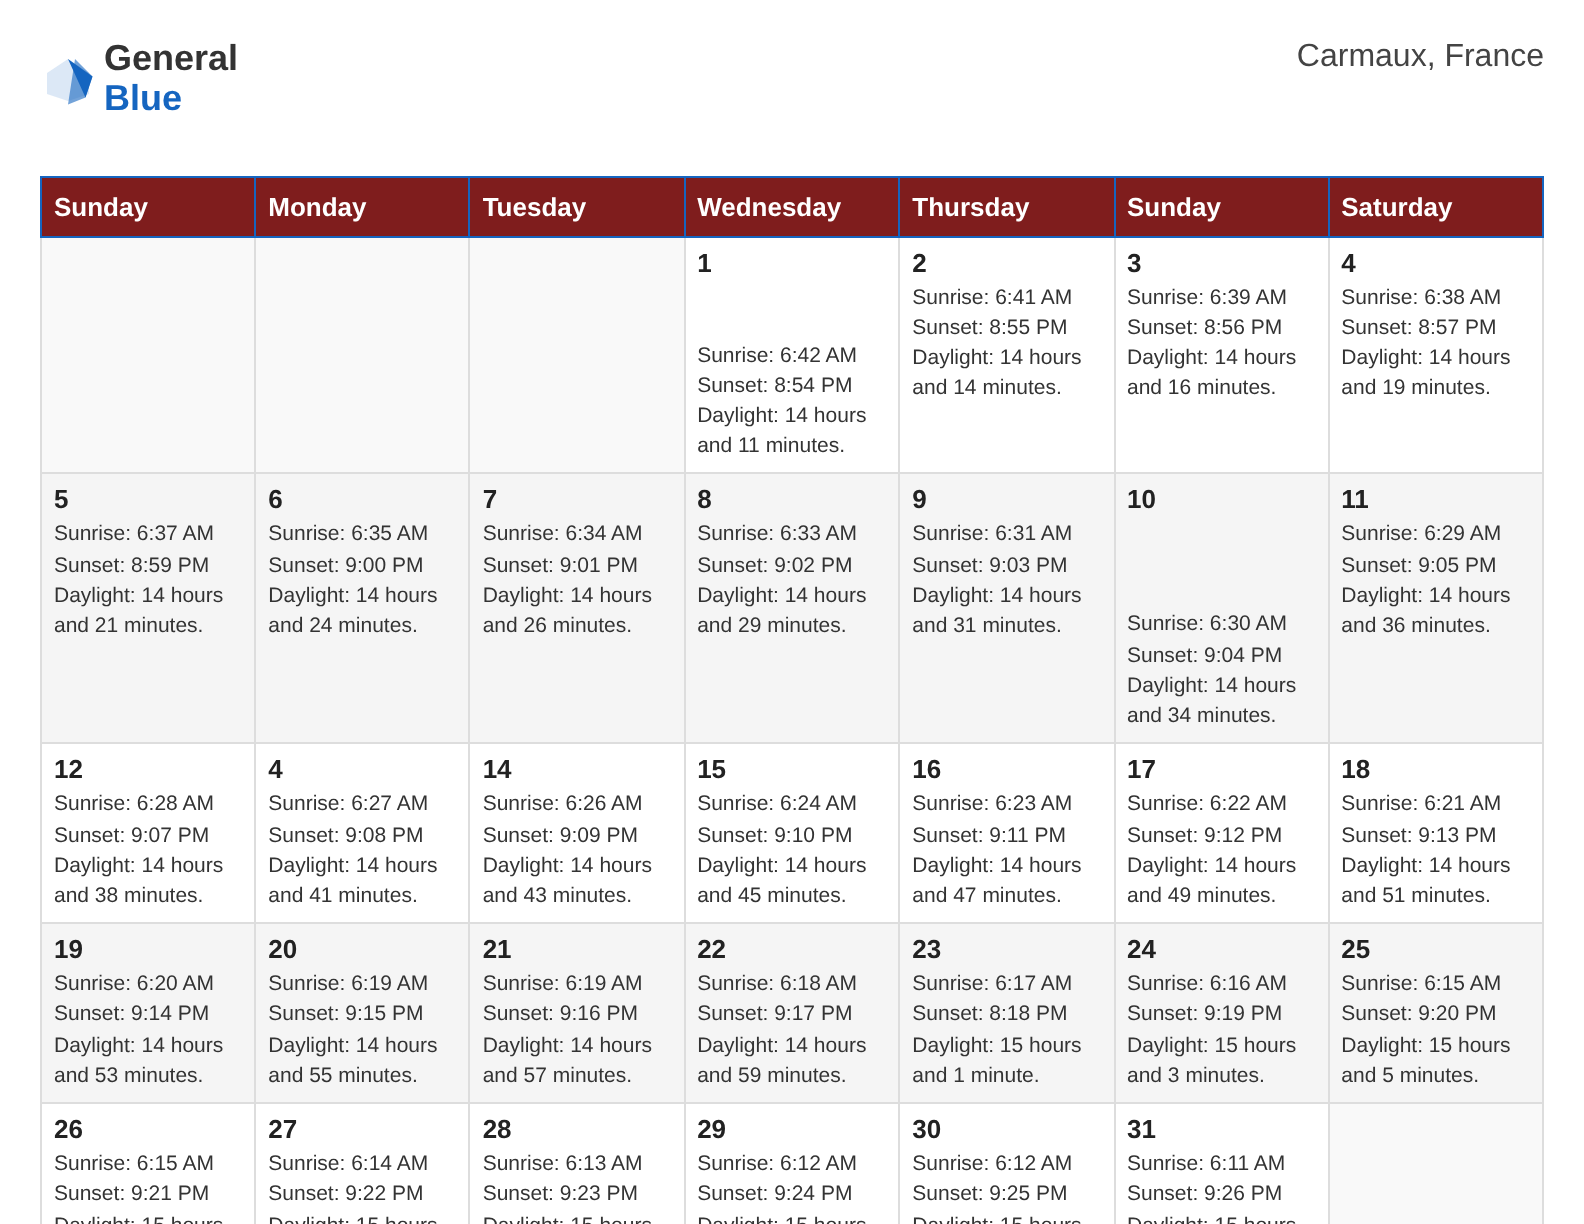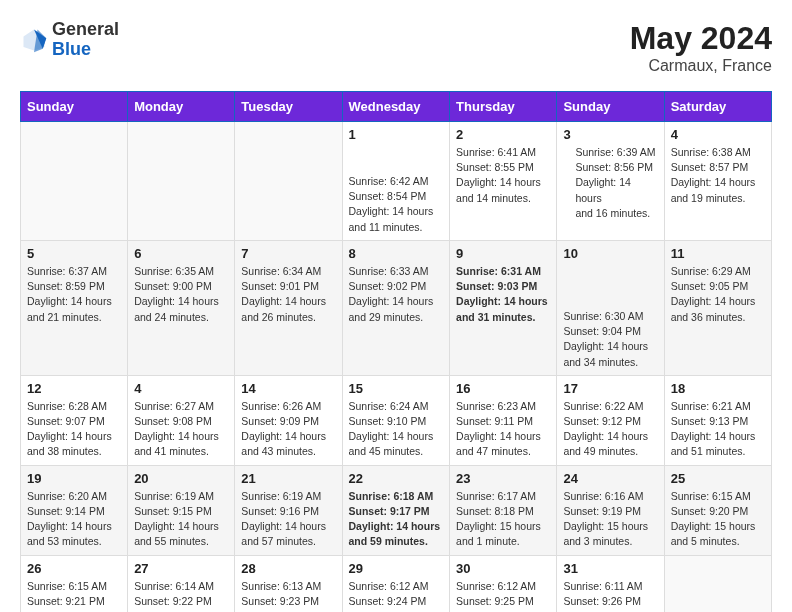--- a/index.html
+++ b/index.html
@@ -7,21 +7,21 @@
       font-family: Arial, sans-serif;
       background: #fff;
       width: 792px;
       min-height: 612px;
       padding: 20px;
     }
     .header {
       display: flex;
       justify-content: space-between;
       align-items: flex-start;
-      margin-bottom: 16px;
+      margin-bottom: 28px;
     }
     .logo {
       display: flex;
       align-items: center;
       gap: 4px;
     }
     .logo-text {
       font-size: 18px;
       font-weight: bold;
       line-height: 1.1;
@@ -43,21 +43,21 @@
     .location {
       font-size: 16px;
       color: #444;
     }
     .calendar {
       width: 100%;
       border-collapse: collapse;
       font-size: 11px;
     }
     .calendar thead tr {
-      background-color: #6d28d9;
+      background-color: #7f1d1d;
       color: #fff;
     }
     .calendar thead th {
       padding: 7px 6px;
       text-align: left;
       font-weight: bold;
       font-size: 13px;
       border: 1px solid #1565c0;
     }
     .calendar tbody tr {
@@ -96,21 +96,20 @@
       <polygon points="16,4 28,12 28,24 16,28 4,24 4,12" fill="#1565c0" opacity="0.15"></polygon>
       <polygon points="20,4 30,14 26,26 16,30" fill="#1565c0" opacity="0.6"></polygon>
       <polygon points="16,4 30,14 26,26" fill="#1565c0"></polygon>
     </svg>
     <div class="logo-text">
       <div class="logo-general">General</div>
       <div class="logo-blue">Blue</div>
     </div>
   </div>
   <div class="title-block">
-    <div class="month-year">May 2024</div>
     <div class="location">Carmaux, France</div>
   </div>
 </div>
 
 <table class="calendar">
   <thead>
     <tr>
     <th>Sunday</th>
         <th>Monday</th>
         <th>Tuesday</th>
@@ -134,21 +133,21 @@
         </td>
         <td>
           <div class="day-number">2</div>
           <div class="day-info" style="white-space: pre-line;">Sunrise: 6:41 AM
 Sunset: 8:55 PM
 Daylight: 14 hours
 and 14 minutes.</div>
         </td>
         <td>
           <div class="day-number">3</div>
-          <div class="day-info" style="white-space: pre-line; margin-left: 12px;">Sunrise: 6:39 AM
+          <div class="day-info" style="white-space: pre-line;">Sunrise: 6:39 AM
 Sunset: 8:56 PM
 Daylight: 14 hours
 and 16 minutes.</div>
         </td>
         <td>
           <div class="day-number">4</div>
           <div class="day-info" style="white-space: pre-line;">Sunrise: 6:38 AM
 Sunset: 8:57 PM
 Daylight: 14 hours
 and 19 minutes.</div>
@@ -178,21 +177,21 @@
         </td>
         <td>
           <div class="day-number">8</div>
           <div class="day-info" style="white-space: pre-line;">Sunrise: 6:33 AM
 Sunset: 9:02 PM
 Daylight: 14 hours
 and 29 minutes.</div>
         </td>
         <td>
           <div class="day-number">9</div>
-          <div class="day-info" style="white-space: pre-line; font-weight: bold;">Sunrise: 6:31 AM
+          <div class="day-info" style="white-space: pre-line;">Sunrise: 6:31 AM
 Sunset: 9:03 PM
 Daylight: 14 hours
 and 31 minutes.</div>
         </td>
         <td>
           <div class="day-number">10</div>
           <div class="day-info" style="white-space: pre-line; margin-top: 48px;">Sunrise: 6:30 AM
 Sunset: 9:04 PM
 Daylight: 14 hours
 and 34 minutes.</div>
@@ -273,21 +272,21 @@
         </td>
         <td>
           <div class="day-number">21</div>
           <div class="day-info" style="white-space: pre-line;">Sunrise: 6:19 AM
 Sunset: 9:16 PM
 Daylight: 14 hours
 and 57 minutes.</div>
         </td>
         <td>
           <div class="day-number">22</div>
-          <div class="day-info" style="white-space: pre-line; font-weight: bold;">Sunrise: 6:18 AM
+          <div class="day-info" style="white-space: pre-line;">Sunrise: 6:18 AM
 Sunset: 9:17 PM
 Daylight: 14 hours
 and 59 minutes.</div>
         </td>
         <td>
           <div class="day-number">23</div>
           <div class="day-info" style="white-space: pre-line;">Sunrise: 6:17 AM
 Sunset: 8:18 PM
 Daylight: 15 hours
 and 1 minute.</div>

